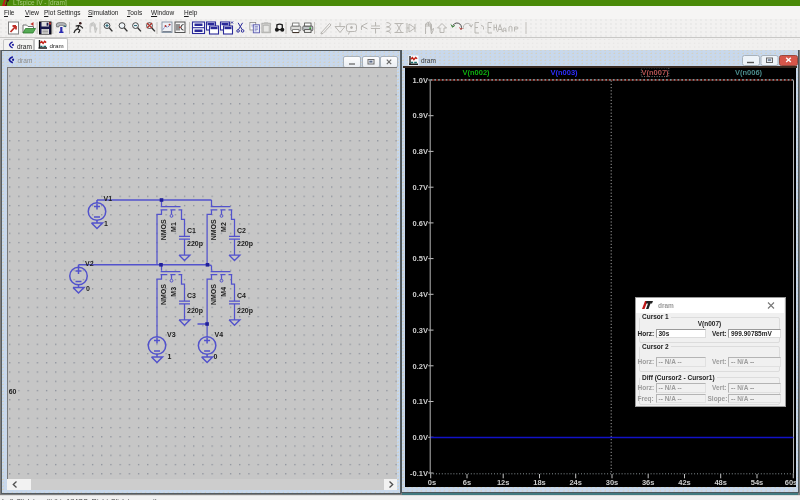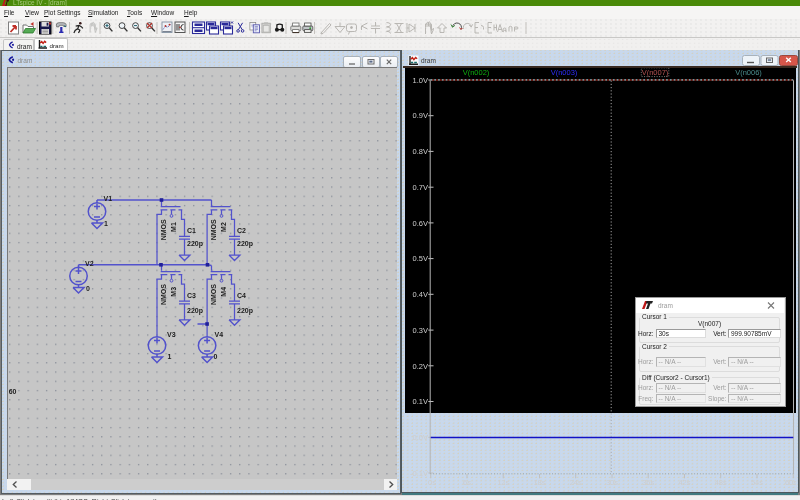--- a/index.html
+++ b/index.html
@@ -18,21 +18,21 @@
 
   
   #lwin{left:2px;top:1px;width:398px;height:442px;box-shadow:0 0 0 1px #545c62;background-color:#c6d8ee;background-image:radial-gradient(circle at 1.2px 1.2px, #d6cfbc 0.7px, rgba(0,0,0,0) 0.95px),radial-gradient(circle at 3.4px 2.8px, #cfd8e6 0.7px, rgba(0,0,0,0) 0.95px);background-size:4.6px 3.4px;}
   #lwbody{left:5px;top:16px;right:3px;bottom:14px;background:#c6c6c6;border-top:1px solid #787878;border-left:1px solid #787878;}
   #lscroll{left:5px;height:11px;bottom:3px;right:3px;background:#f2f2f2;}
   .winbtn{position:absolute;width:16px;height:10px;top:4.5px;border:1px solid #a8b2bc;border-radius:2px;
           background:linear-gradient(#fdfdfd,#e9edf2);}
   
   #rwin{left:402px;top:-1px;width:396px;height:443px;box-shadow:0 0 0 1px #4d585e;background-color:#c6d8ee;background-image:radial-gradient(circle at 1.2px 1.2px, #d6cfbc 0.7px, rgba(0,0,0,0) 0.95px),radial-gradient(circle at 3.4px 2.8px, #cfd8e6 0.7px, rgba(0,0,0,0) 0.95px);background-size:4.6px 3.4px;}
   #rdark{left:1px;top:17px;right:1px;height:2px;background:#3a2a20;}
-  #rblack{left:2.5px;top:19px;width:391px;height:345px;background:#000;}
+  #rblack{left:2.5px;top:19px;width:391px;height:419px;background:#000;font-weight:bold;}
 
   #statusbar{left:0;top:495px;width:800px;height:5px;background:#f1f1f1;border-top:1px solid #dcdcdc;overflow:hidden;}
   
   #cdlg{left:230px;top:228.5px;width:149px;height:108px;background:#f0f0f0;
         border:1px solid #9a9a9a;box-shadow:1px 1px 2px rgba(0,0,0,.5);}
   #cdtitle{position:absolute;left:0;top:0;width:148px;height:15px;background:#fff;}
   #cdbody{position:absolute;left:0;top:15px;width:148px;height:93px;font-size:6.5px;color:#222;}
   .grp{position:absolute;border:1px solid #dcdcdc;border-radius:2px;}
   .glabel{position:absolute;background:#f0f0f0;padding:0 2px;font-size:6.5px;color:#222;}
   .ctext{position:absolute;font-size:6.5px;color:#222;text-align:right;width:16px;}

